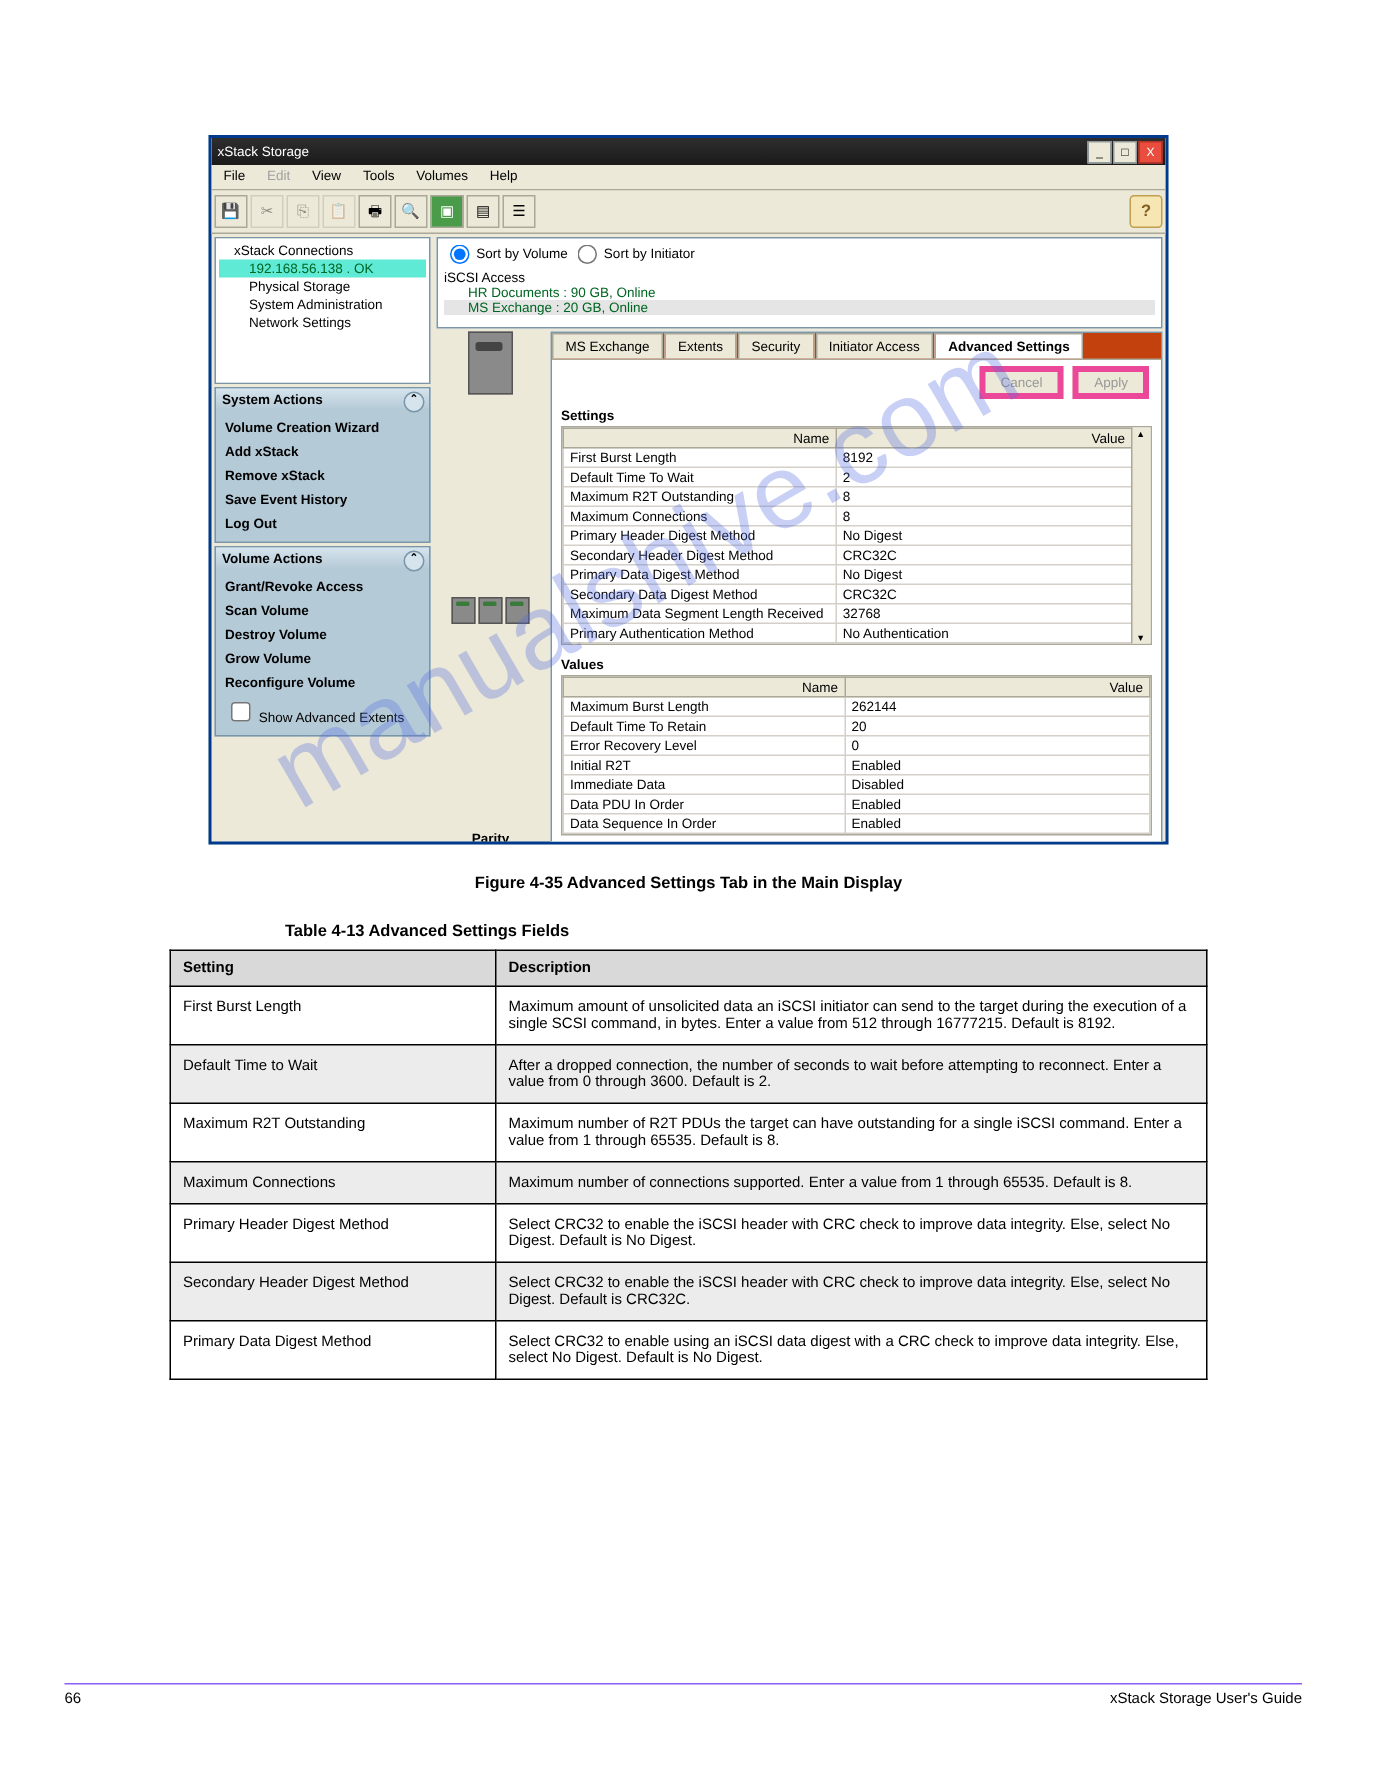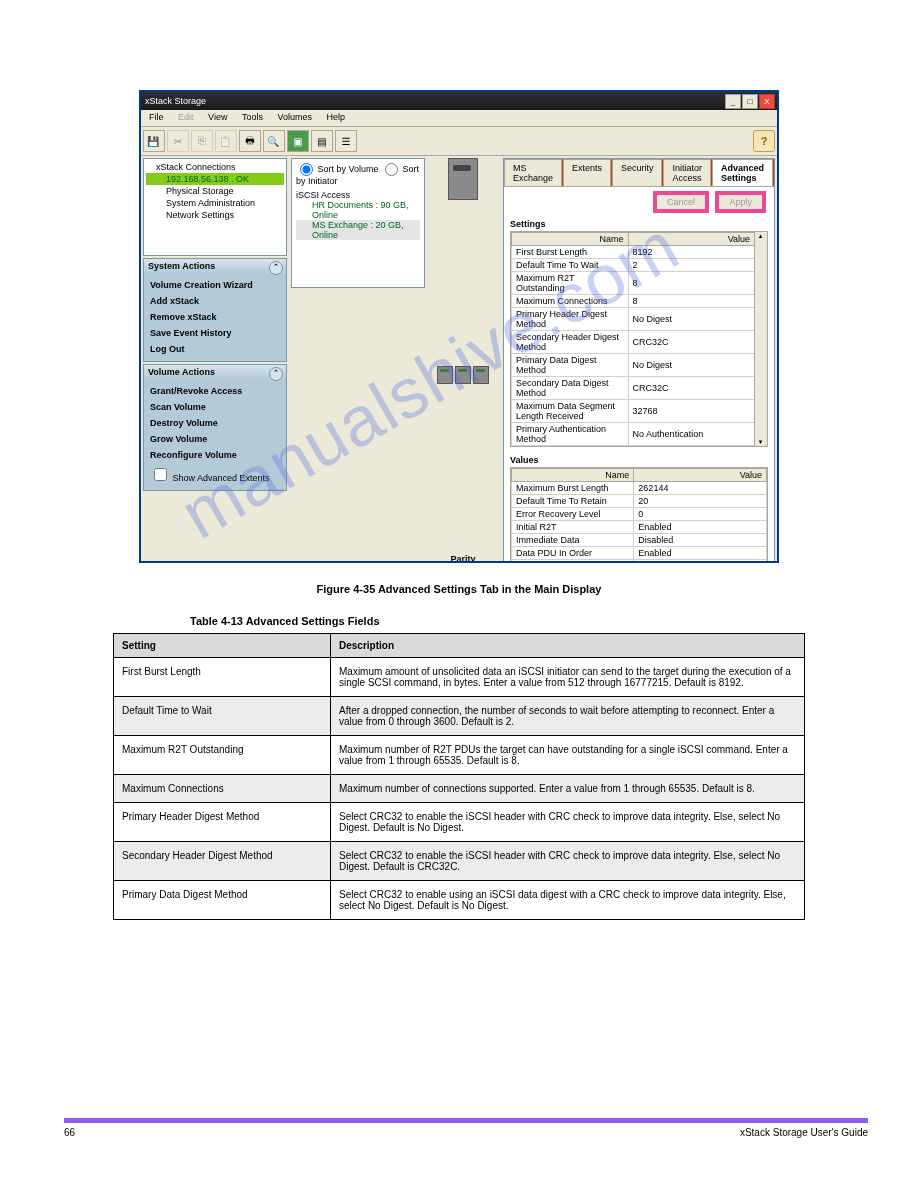--- a/index.html
+++ b/index.html
@@ -16,27 +16,27 @@
 .tbtn{width:20px;height:20px;border:1px solid #aca899;background:#ece9d8;display:flex;align-items:center;justify-content:center;font-size:10px}
 .tbtn.dis{opacity:0.4}
 .tbtn.grn{background:#4a9b4a;color:#fff}
 .content{display:flex;height:410px}
 .left-col{width:144px;display:flex;flex-direction:column;gap:2px;padding:2px}
 .panel{background:#b5cad7;border:1px solid #7a96a8}
 .panel-hdr{background:linear-gradient(to bottom,#d6e4ed,#b5cad7);font-size:9px;font-weight:bold;padding:2px 4px;position:relative}
 .panel-hdr .collapse{position:absolute;right:3px;top:2px;width:12px;height:12px;border:1px solid #7a96a8;border-radius:50%;background:#d6e4ed;font-size:7px;text-align:center;line-height:10px}
 .tree{background:#fff;padding:2px;font-size:9px;min-height:92px}
 .tree-item{padding:1px 0 1px 10px;white-space:nowrap}
-.tree-item.sel{background:#84cc16;color:#062}
+.tree-item.sel{background:#5eead4;color:#062}
 .tree-item.child{padding-left:20px}
 .panel-body{padding:4px}
 .act-link{font-size:9px;padding:3px 2px;cursor:pointer}
 .act-link.bold{font-weight:bold}
 .chk-row{font-size:9px;padding:2px}
-.right-col{flex:1;display:flex;flex-direction:row;padding:2px;gap:2px}
+.right-col{flex:1;display:flex;flex-direction:column;padding:2px;gap:2px}
 .top-area{background:#fff;border:1px solid #7a96a8;padding:2px;height:124px}
 .sort-row{font-size:9px;padding:2px}
 .sort-row input{vertical-align:middle;margin:0 2px 0 4px}
 .iscsi-tree{font-size:9px;padding:2px}
 .iscsi-tree .vol{padding-left:16px;color:#062}
 .iscsi-tree .vol.sel{background:#e5e5e5}
 .bottom-area{flex:1;display:flex;gap:4px}
 .vol-img{width:72px;display:flex;flex-direction:column;align-items:center;justify-content:space-between;gap:4px}
 .disk-big{width:28px;height:40px;background:#8a8a8a;border:1px solid #555;margin:0 auto;position:relative}
 .disk-big::before{content:"";position:absolute;top:6px;left:4px;width:18px;height:6px;background:#444;border-radius:2px}
@@ -60,21 +60,21 @@
 .grid th{background:#ece9d8;border:1px solid #aca899;padding:1px 4px;font-weight:normal;text-align:right}
 .grid td{border:1px solid #d4d0c8;padding:1px 4px}
 .watermark{position:absolute;top:340px;left:150px;font-size:70px;color:rgba(83,110,224,0.32);transform:rotate(-30deg);pointer-events:none;font-weight:400;letter-spacing:1px;font-family:Arial,sans-serif;z-index:5}
 .fig-caption{font-size:11px;font-weight:bold;margin:14px 0 6px 0;text-align:center}
 .tbl-caption{font-size:11px;font-weight:bold;margin:20px 0 6px 0}
 .fields-table{width:692px;margin:0 auto;border-collapse:collapse;border:1.5px solid #000;font-size:10px}
 .fields-table th{background:#d9d9d9;border:1px solid #000;padding:6px 8px;text-align:left;font-weight:bold}
 .fields-table td{border:1px solid #000;padding:8px 8px;vertical-align:top}
 .fields-table td:first-child{width:200px}
 .fields-table tr:nth-child(odd) td{background:#ececec}
-.footer{position:absolute;bottom:50px;left:64px;right:50px;border-top:5px solid #8b5cf6;padding-top:4px;display:flex;justify-content:space-between;font-size:10px}
+.footer{position:absolute;bottom:50px;left:43px;right:50px;border-top:1px solid #8b5cf6;padding-top:4px;display:flex;justify-content:space-between;font-size:10px}
 .help-btn{margin-left:auto;width:20px;height:20px;border:1px solid #c0a050;background:#f5e6b3;border-radius:3px;display:flex;align-items:center;justify-content:center;font-size:11px;font-weight:bold;color:#806020}
 </style>
 </head>
 <body>
 
 <div class="page">
   <div class="watermark">manualshive.com</div>
 
   <div class="screenshot">
     <div class="titlebar">

